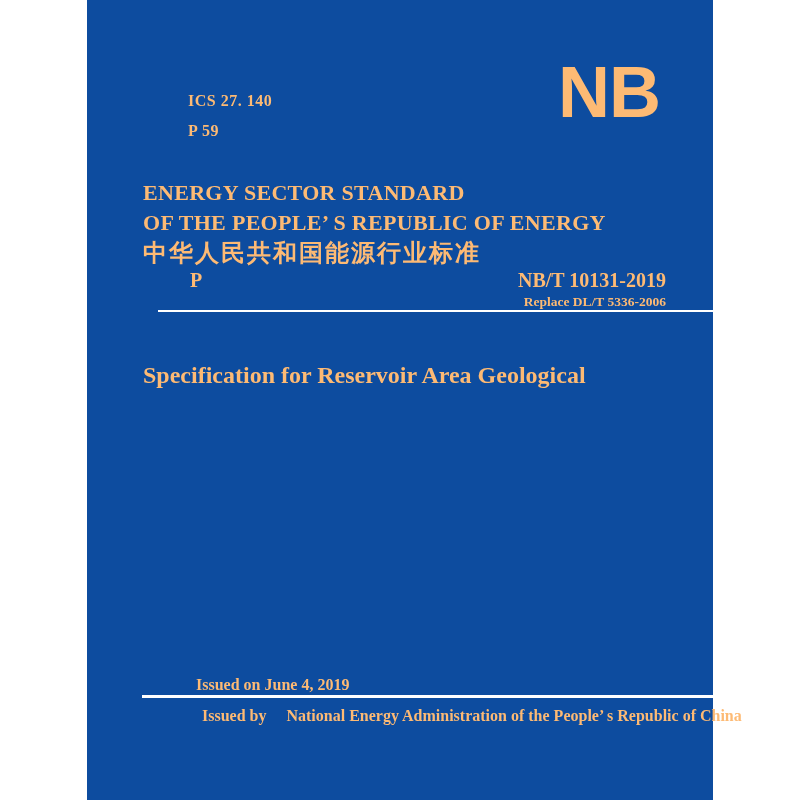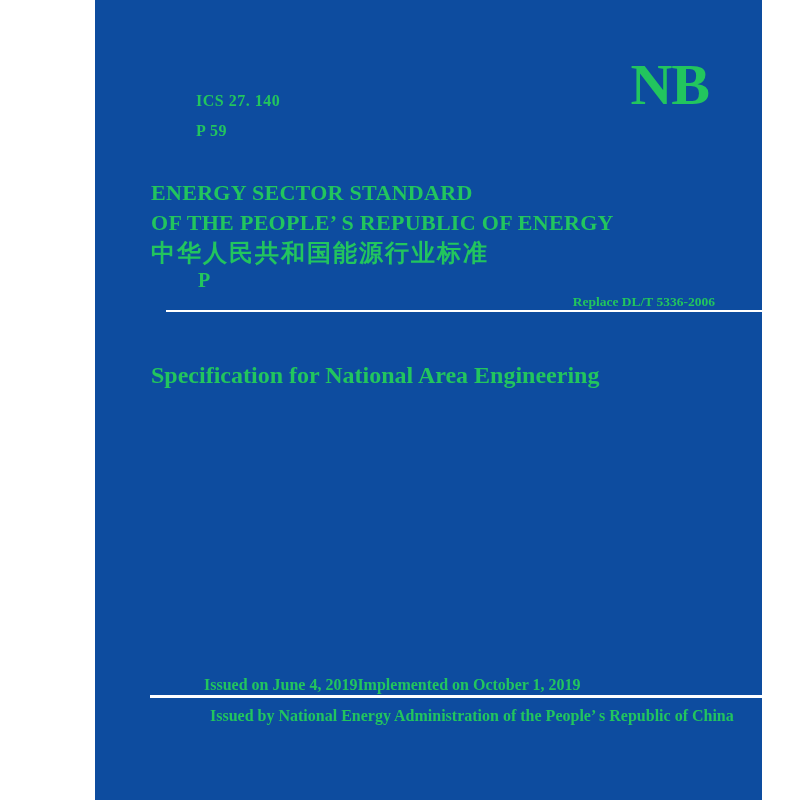--- a/index.html
+++ b/index.html
@@ -5,40 +5,39 @@
   html, body { margin: 0; padding: 0; }
   body {
     width: 800px; height: 800px;
     background: #ffffff;
     position: relative;
     font-family: "Liberation Serif", serif;
     overflow: hidden;
   }
   .page {
     position: absolute;
-    left: 95px; top: 0;
+    left: 87px; top: 0;
     width: 626px; height: 800px;
     background: #0d4c9f;
-    color: #22c55e;
-    padding-left: 41px;
+    color: #fdba74;
   }
   .abs { position: absolute; }
   .centered { left: 56px; right: 0; }
 
   .ics-block {
     left: 101px; top: 86px;
     font-size: 16px; font-weight: bold;
     line-height: 30px;
     letter-spacing: 0.5px;
   }
   .nb-logo {
     top: 56px; right: 53px;
-    font-family: Liberation Serif, serif;
+    font-family: Liberation Sans, sans-serif;
     font-weight: bold;
-    font-size: 58px;
+    font-size: 72px;
     line-height: 1;
     letter-spacing: -1px;
     text-align: right;
   }
   .header-block {
     top: 178px;
     font-size: 22px; font-weight: bold;
     line-height: 30px;
     letter-spacing: 0.3px;
   }
@@ -68,35 +67,35 @@
     line-height: 35px;
   }
   .title-block .zh {
     font-family: "Liberation Sans", sans-serif;
     font-size: 28px;
     line-height: 46px;
     letter-spacing: 3px;
   }
   .dates-row {
     left: 109px; right: 47px; top: 675px;
-    display: flex; align-items: baseline;
+    display: flex; justify-content: space-between; align-items: baseline;
     font-size: 16px; font-weight: bold;
     line-height: 20px;
   }
   .rule-bottom {
     left: 55px; right: 0; top: 695px;
     height: 3px; background: #ffffff;
   }
   .issuedby-row {
     left: 115px; right: 10px; top: 706px;
     font-size: 16px; font-weight: bold;
     line-height: 20px;
     white-space: nowrap;
   }
-  .issuedby-row .label { }
+  .issuedby-row .label { margin-right: 16px; }
 </style>
 </head>
 <body>
 
 <div class="page">
 
   <div class="abs ics-block">
     <div>ICS 27. 140</div>
     <div>P 59</div>
   </div>
@@ -104,33 +103,33 @@
   <div class="abs nb-logo">NB</div>
 
   <div class="abs centered header-block">
     <div>ENERGY SECTOR STANDARD</div>
     <div>OF THE PEOPLE’ S REPUBLIC OF ENERGY</div>
     <div class="zh">中华人民共和国能源行业标准</div>
   </div>
 
   <div class="abs code-row">
     <span>P</span>
+    <span>NB/T 10131-2019</span>
   </div>
 
   <div class="abs replace-row">Replace DL/T 5336-2006</div>
 
   <div class="abs rule-top"></div>
 
   <div class="abs centered title-block">
-    <div>Specification for National Area Engineering</div>
+    <div>Specification for Reservoir Area Geological</div>
   </div>
 
   <div class="abs dates-row">
     <span>Issued on June 4, 2019</span>
-    <span>Implemented on October 1, 2019</span>
   </div>
 
   <div class="abs rule-bottom"></div>
 
   <div class="abs issuedby-row">
     <span class="label">Issued by</span>
     <span>National Energy Administration of the People’ s Republic of China</span>
   </div>
 
 </div>

